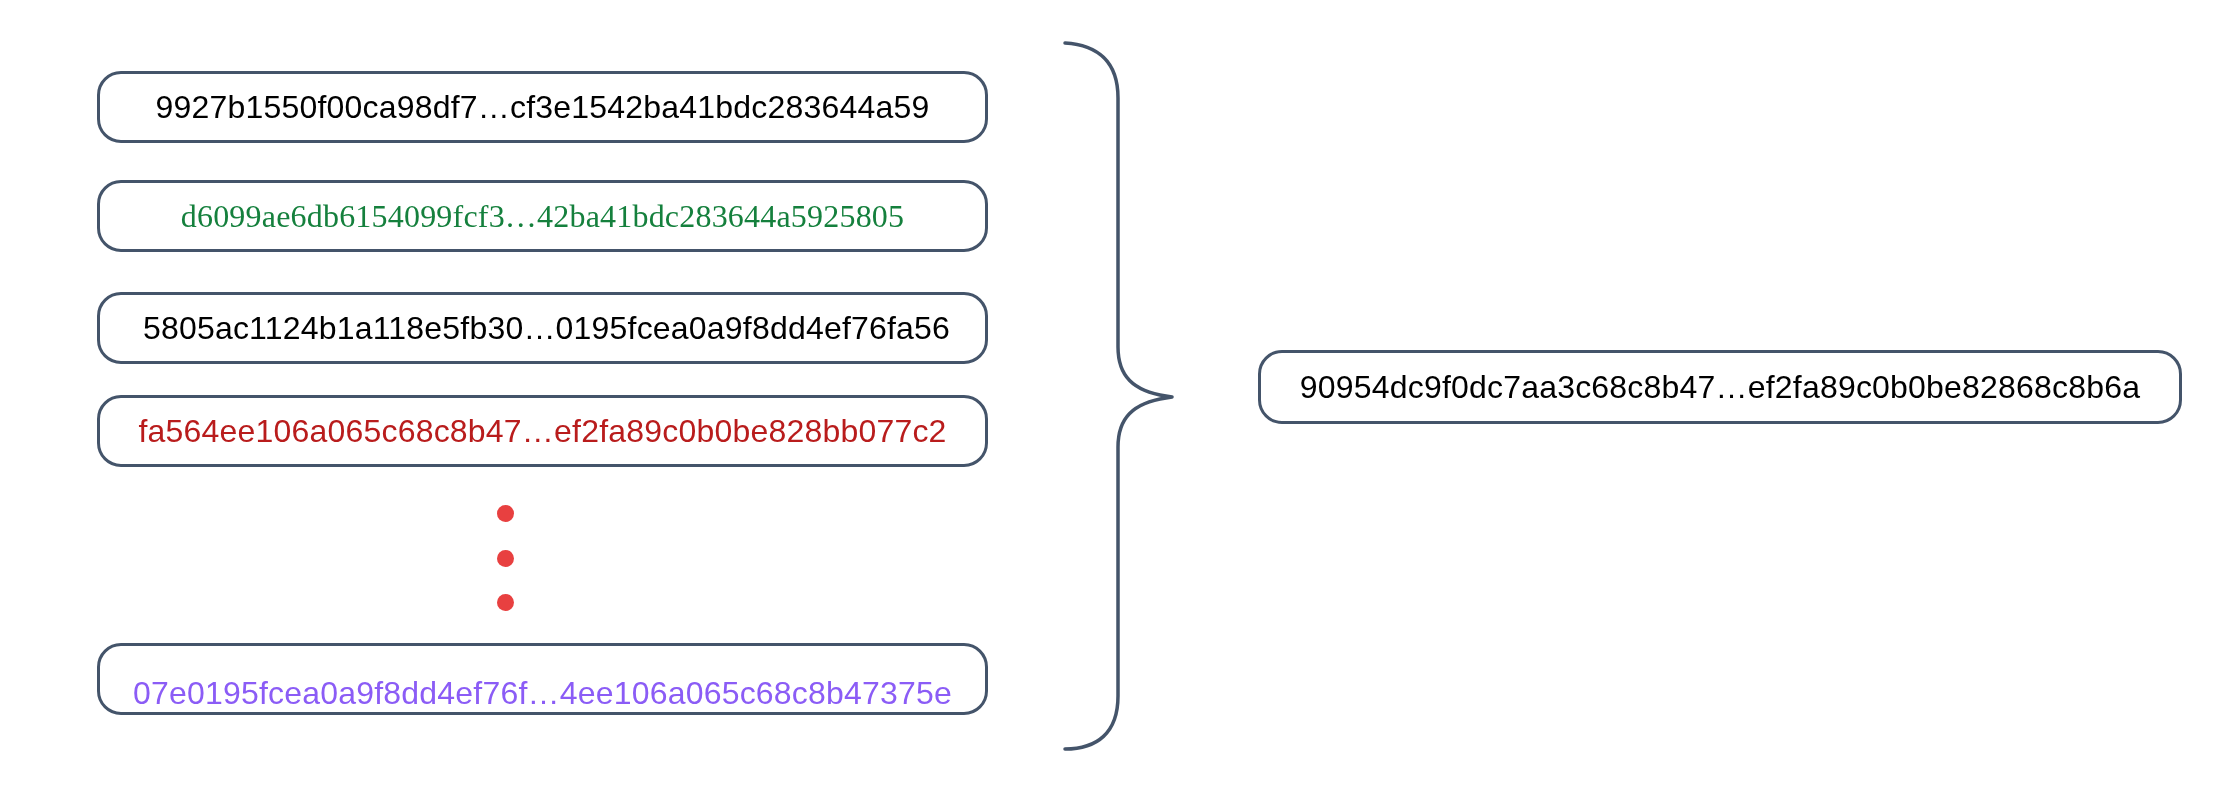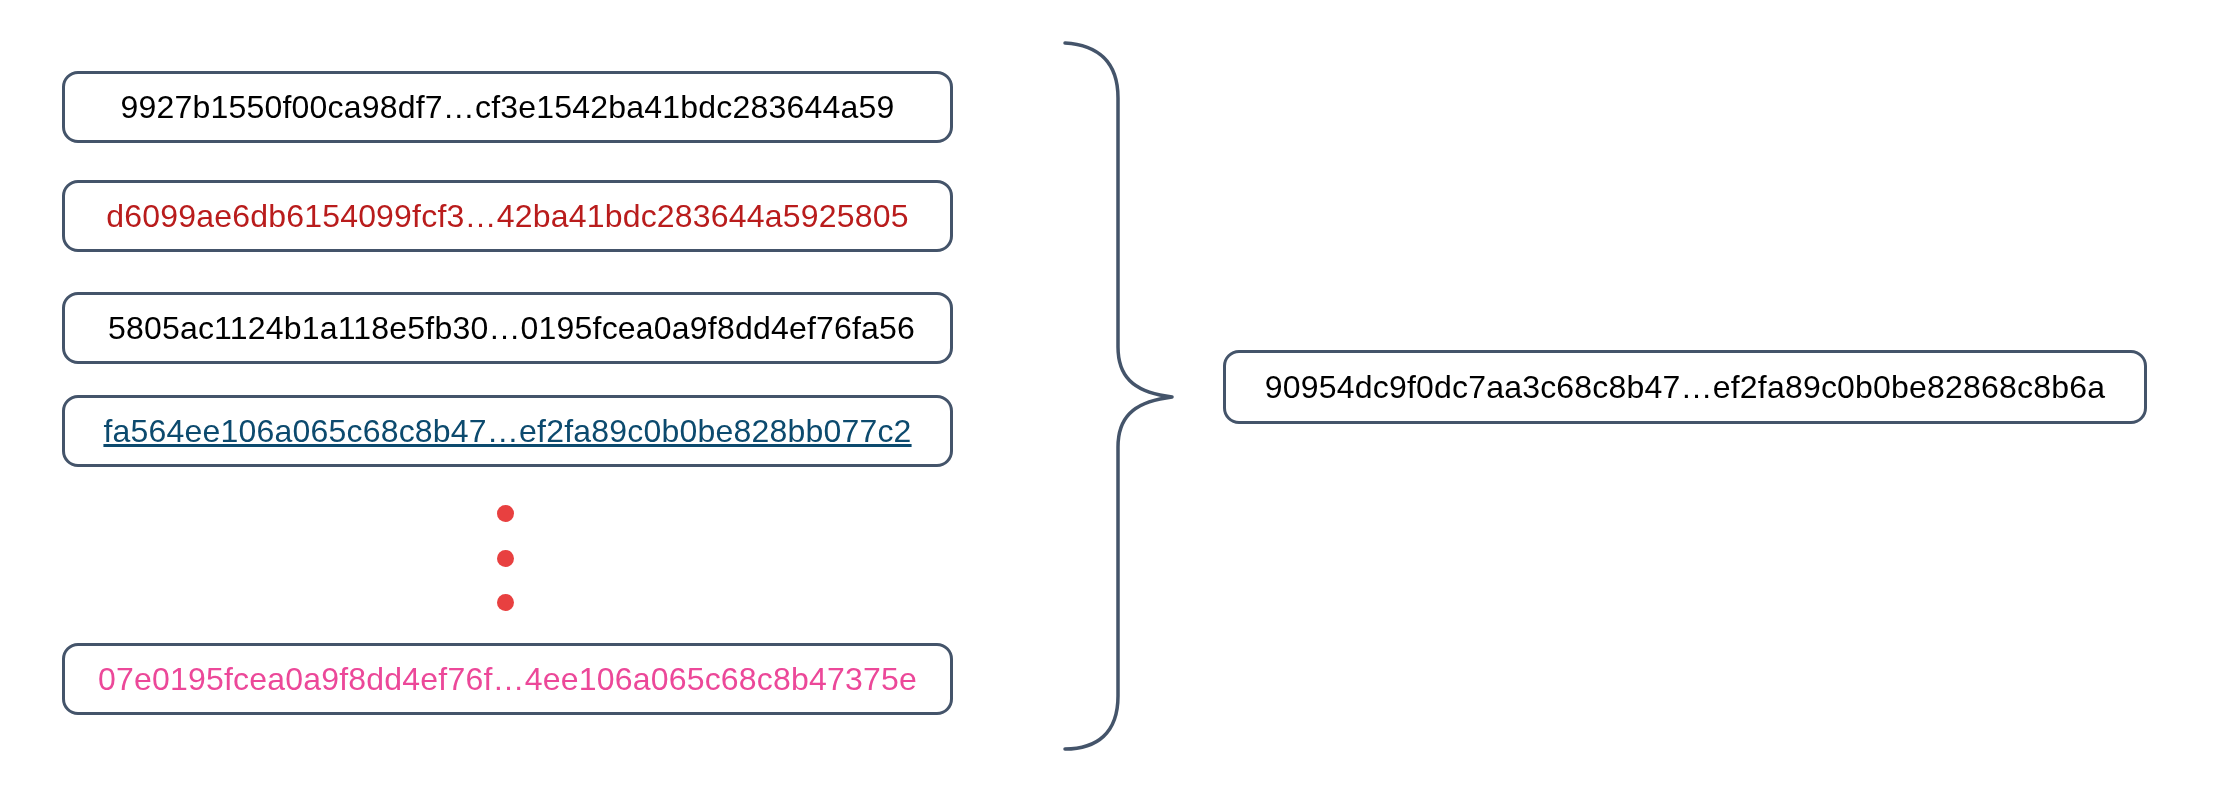--- a/index.html
+++ b/index.html
@@ -12,29 +12,30 @@
     width: 2220px;
     height: 792px;
     background: #ffffff;
     font-family: "Liberation Sans", sans-serif;
     overflow: hidden;
   }
   .hash-box {
     position: absolute;
     box-sizing: border-box;
     border: 3px solid #44546A;
-    border-radius: 16px;
+    border-radius: 24px;
     background: #ffffff;
     display: flex;
     align-items: center;
     justify-content: center;
     font-size: 32px;
     color: #000000;
     letter-spacing: 0.2px;
     white-space: nowrap;
+    margin-left: 35px;
   }
   .hash-box.left {
     left: 62px;
     width: 891px;
     height: 72px;
   }
   .hash-box.right {
     left: 1223px;
     top: 350px;
     width: 924px;
@@ -66,37 +67,37 @@
 </style>
 </head>
 <body>
 
 <div class="page">
 
   <div class="hash-box left box-1" style="border-color: rgb(68, 84, 106); color: rgb(0, 0, 0);">
     <span>9927b1550f00ca98df7…cf3e1542ba41bdc283644a59</span>
   </div>
 
-  <div class="hash-box left box-2" style="border-color: rgb(68, 84, 106); color: #b91c1c;">
+  <div class="hash-box left box-2" style="border-color: rgb(68, 84, 106); color: #15803d; font-family: Liberation Serif, serif;">
     <span>d6099ae6db6154099fcf3…42ba41bdc283644a5925805</span>
   </div>
 
   <div class="hash-box left box-3" style="border-color: rgb(68, 84, 106); color: rgb(0, 0, 0);">
     <span>5805ac1124b1a118e5fb30…0195fcea0a9f8dd4ef76fa56</span>
   </div>
 
-  <div class="hash-box left box-4" style="border-color: rgb(68, 84, 106); color: #0c4a6e; text-decoration: underline;">
+  <div class="hash-box left box-4" style="border-color: rgb(68, 84, 106); color: #b91c1c;">
     <span>fa564ee106a065c68c8b47…ef2fa89c0b0be828bb077c2</span>
   </div>
 
   <div class="dot dot-1" style="background: rgb(232, 64, 64);"></div>
   <div class="dot dot-2" style="background: rgb(232, 64, 64);"></div>
   <div class="dot dot-3" style="background: rgb(232, 64, 64);"></div>
 
-  <div class="hash-box left box-5" style="border-color: rgb(68, 84, 106); color: #ec4899;">
+  <div class="hash-box left box-5" style="border-color: rgb(68, 84, 106); color: #8b5cf6; align-items: flex-end;">
     <span>07e0195fcea0a9f8dd4ef76f…4ee106a065c68c8b47375e</span>
   </div>
 
   <svg class="brace-svg" viewBox="0 0 2220 792" aria-hidden="true">
     <path d="M 1065,43
              C 1097,45 1118,61 1118,98
              L 1118,347
              C 1118,376 1133,391 1166,396
              L 1172,397
              L 1166,398

